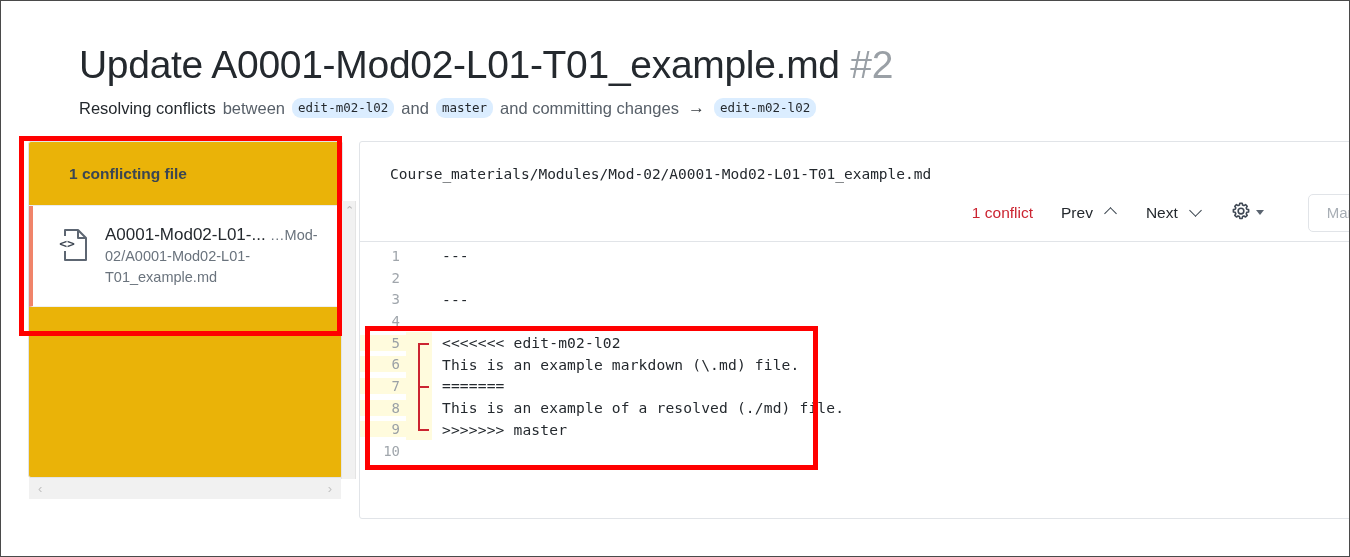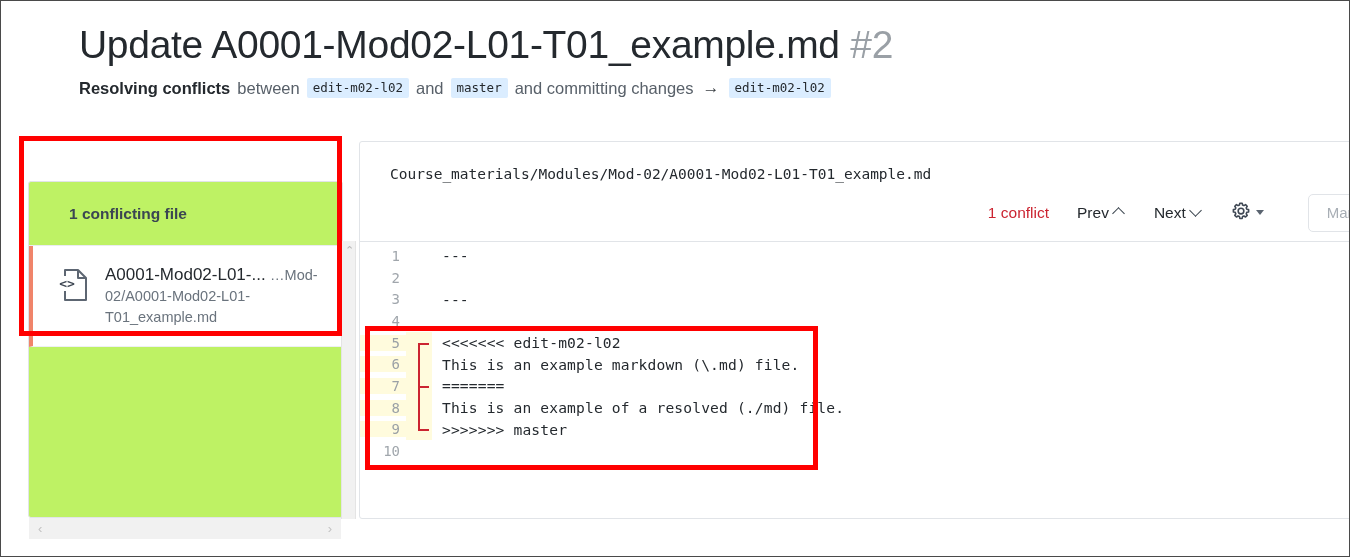--- a/index.html
+++ b/index.html
@@ -12,63 +12,62 @@
   }
   #page {
     position: relative;
     width: 1350px; height: 557px;
     background: #ffffff;
     border: 1px solid #4a4a4a;
     overflow: hidden;
   }
 
   
-  #header { position: absolute; left: 78px; top: 20px; }
+  #header { position: absolute; left: 78px; top: 40px; }
   #pr-title {
     font-size: 39px;
     font-weight: 400;
     color: #24292e;
     letter-spacing: -0.3px;
     line-height: 48px;
     white-space: nowrap;
   }
   #pr-number { color: #9aa0a6; font-weight: 400; }
   #pr-subtitle {
     margin-top: 8px;
     font-size: 16.5px;
     color: #586069;
     line-height: 22px;
     white-space: nowrap;
     display: flex;
     align-items: center;
     gap: 7px;
   }
-  #pr-subtitle .strong { font-weight: 700; color: #24292e; }
+  #pr-subtitle .strong { font-weight: 400; color: #24292e; }
   .branch-chip {
     display: inline-block;
     background: #dbedff;
     color: #24292e;
-    border-radius: 2px;
+    border-radius: 9px;
     padding: 2px 6px 3px;
     font-family: "DejaVu Sans Mono", monospace;
     font-size: 12.5px;
     line-height: 15px;
     vertical-align: middle;
   }
   .arrow-glyph { font-size: 17px; color: #3b4045; padding: 0 2px; }
 
   
   #sidebar-panel {
     position: absolute;
     left: 27px; top: 140px;
     width: 315px; height: 337px;
-    background: #bef264;
+    background: #eab308;
     border: 1px solid #e1e4e8;
     border-radius: 3px;
-    margin-top: 40px;
   }
   #sidebar-header {
     height: 64px;
     display: flex; align-items: center;
     padding-left: 40px;
     font-size: 15.5px;
     color: #3b4652;
     font-weight: 600;
     border-bottom: 1px solid #eaecef;
   }
@@ -150,21 +149,21 @@
     padding: 0 30px 0 30px;
     border-bottom: 1px solid #e1e4e8;
   }
   #conflict-count {
     color: #cb2431;
     font-size: 15.5px;
     font-weight: 400;
     margin-right: 28px;
   }
   .nav-btn {
-    display: flex; align-items: center; gap: 4px;
+    display: flex; align-items: center; gap: 12px;
     font-size: 15.5px; color: #24292e;
     margin-right: 28px;
     cursor: pointer;
     white-space: nowrap;
   }
   .chev { display: inline-block; width: 13px; height: 9px; position: relative; }
   .chev::before {
     content: ""; position: absolute; left: 1px; top: 1px;
     width: 8px; height: 8px;
     border-left: 1.6px solid #36404a;

